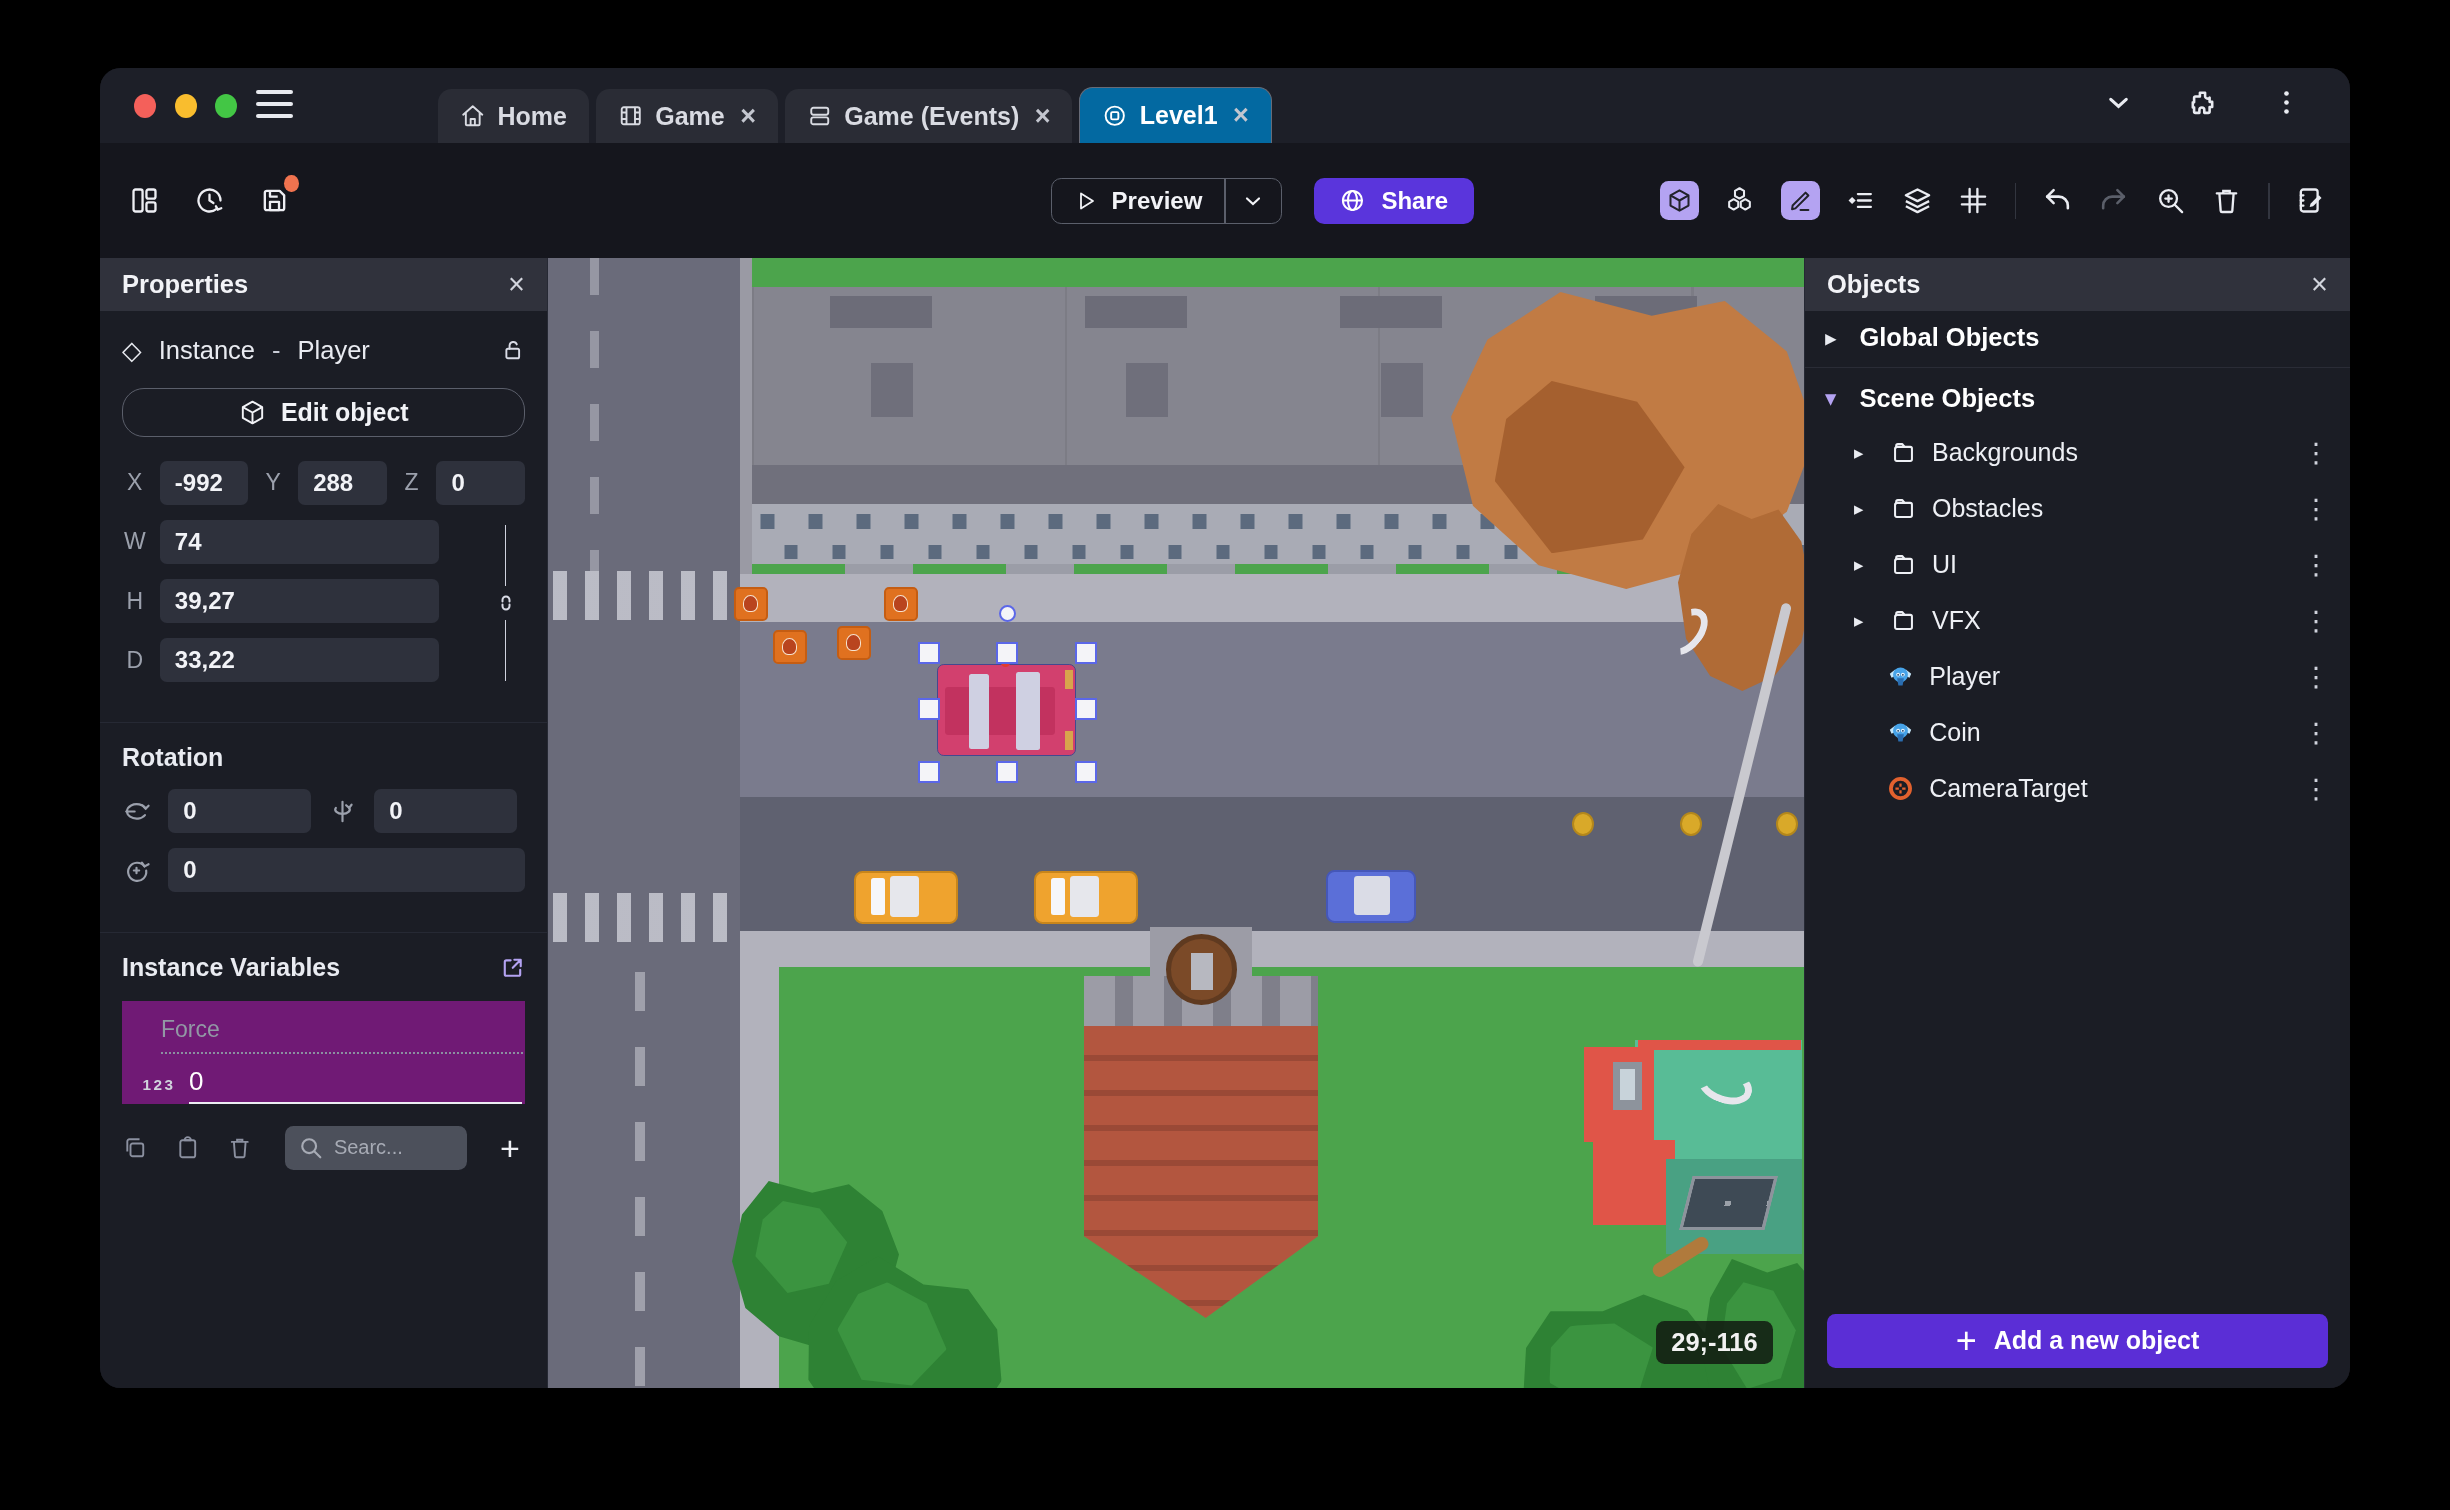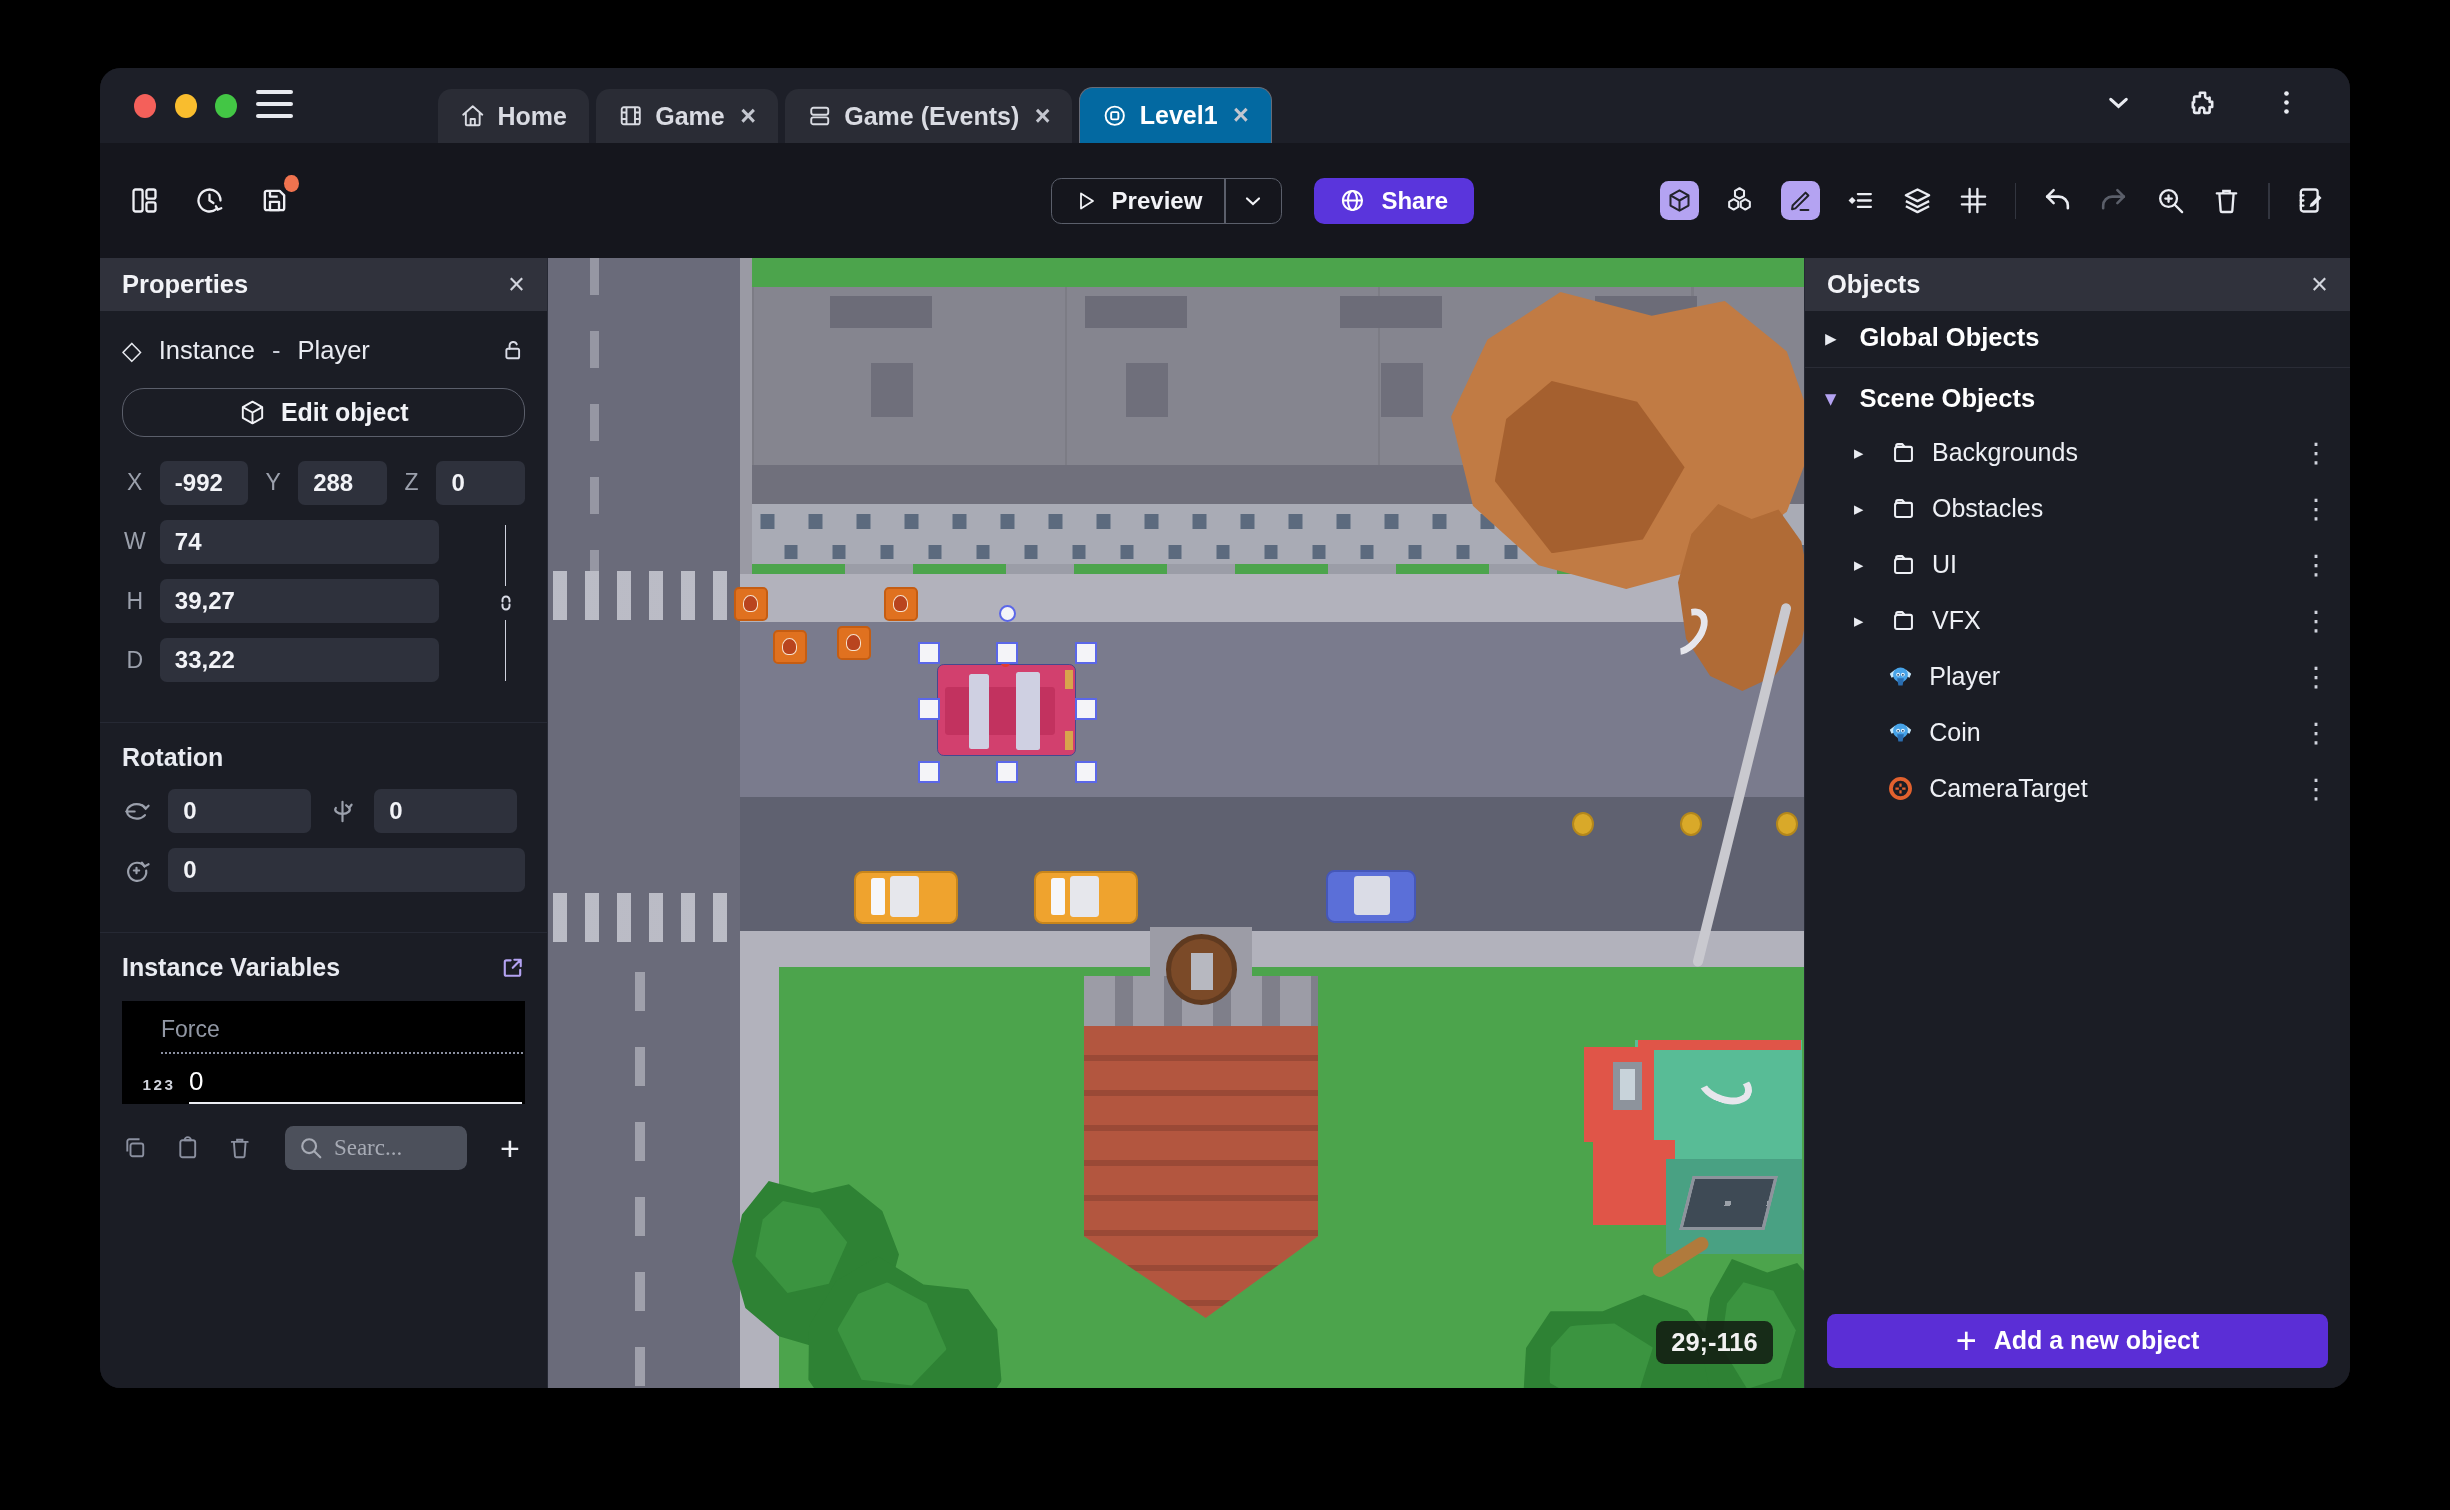--- a/index.html
+++ b/index.html
@@ -70,29 +70,29 @@
   .layer-row { display:flex; align-items:center; gap:13.6px; margin-top:3.4px; }
   .layer-sel { flex:1; background:#2e313c; border-radius:6.8px; height:44px; display:flex; align-items:center; padding:0 15.3px; font-size:24px; color:#f2f3f7; }
   .layer-sel .chev { margin-left:auto; color:#9ba0ac; }
   .hr { border-top:1.7px solid #262934; margin:24px -22px 0; }
   .sec-title { font-size:25px; font-weight:700; margin:20.4px 0 17px; display:flex; align-items:center; }
   .rot-row { display:flex; align-items:center; gap:17px; margin-bottom:15.3px; color:#9ba0ac; }
   .rot-row .ic { width:29px; height:29px; flex:0 0 auto; }
   .rot-row .field { width:143px; }
   .rot-row .field.wide { width:100%; }
   .extlink { margin-left:auto; color:#b4a3f2; }
-  .varblock { background:#000000; margin-top:1.7px; padding:15.3px 1.7px 0 0; }
+  .varblock { background:#701a75; margin-top:1.7px; padding:15.3px 1.7px 0 0; }
   .varname { margin-left:39px; color:#9298a5; font-size:23px; padding-bottom:8.5px; border-bottom:2.5px dotted #8b90a0; }
   .varval { display:flex; align-items:flex-end; gap:13.6px; margin:12px 0 0 20.4px; padding-right:1.7px; }
   .vtype { font-size:15.3px; font-weight:700; color:#d0d3dc; letter-spacing:2.5px; padding-bottom:10.2px; }
   .vval { flex:1; border-bottom:2.5px solid #eceef3; font-size:26px; color:#fff; padding-bottom:5.1px; }
   .varfoot { display:flex; align-items:center; gap:27px; margin-top:22px; color:#8b90a0; }
   .varfoot .ic { width:25.5px; height:25.5px; }
   .vsearch { width:182px; background:#4c505b; border-radius:8.5px; height:44px; display:flex; align-items:center; gap:10.2px; padding:0 13.6px; margin-left:5.1px; }
-  .vsearch input { background:transparent; border:none; outline:none; color:#e9ebf1; font-size:23px; width:102px; font-family:Liberation Serif, serif; }
+  .vsearch input { background:transparent; border:none; outline:none; color:#e9ebf1; font-size:20px; width:102px; font-family:Liberation Sans, sans-serif; }
   .vsearch input::placeholder { color:#a7abb5; }
   .plus { color:#eef0f5; font-size:34px; font-weight:400; margin-left:auto; margin-right:5.1px; line-height:1; }
 
   
   .osearch-row { display:flex; align-items:center; gap:17px; padding:18.7px 20.4px 24px; }
   .osearch { flex:1; background:#3d414c; border-radius:8.5px; height:48px; display:flex; align-items:center; gap:13.6px; padding:0 15.3px; color:#9ba0ac; }
   .osearch input { background:transparent; border:none; outline:none; color:#e9ebf1; font-size:24px; width:100%; font-family:"Liberation Sans",sans-serif; }
   .osearch input::placeholder { color:#9ba0ac; }
   .osearch .ic { width:25.5px; height:25.5px; flex:0 0 auto; }
   .fplus { color:#eef0f5; }

